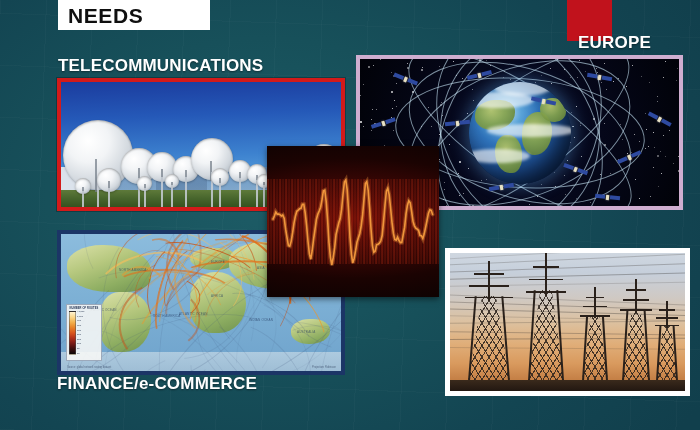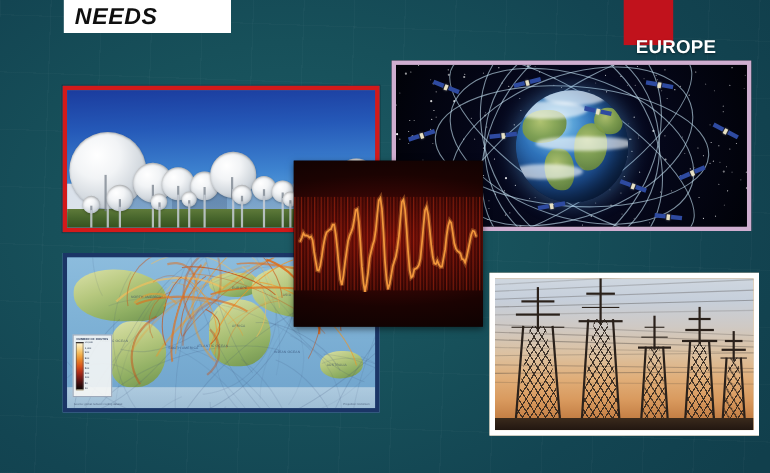--- a/index.html
+++ b/index.html
@@ -42,21 +42,20 @@
     display: flex;
     align-items: center;
     padding-left: 10px;
   }
   #title-text {
     font-size: 21px;
     font-weight: bold;
     color: #0f0f0f;
     letter-spacing: 0.6px;
     line-height: 1;
-    font-style: italic;
   }
 
   
   #red-bar {
     position: absolute;
     left: 567px;
     top: 0px;
     width: 45px;
     height: 41px;
     background: #c1121c;
@@ -828,15 +827,17 @@
 
   <div id="panel-calibrations">
     <div id="calib-bg"></div>
     <div id="calib-noise"></div>
     <svg id="calib-wave" viewBox="0 0 172 151" preserveAspectRatio="none">
       <path id="wave-glow" fill="none" stroke-width="4" stroke-linecap="round" opacity="0.35" d="M6.0 73.1 L7.4 70.0 L8.8 66.0 L10.2 68.1 L11.6 68.0 L13.0 68.6 L14.4 70.0 L15.8 69.0 L17.2 72.4 L18.6 83.2 L20.0 91.3 L21.4 99.6 L22.8 100.1 L24.2 95.1 L25.6 86.8 L27.0 77.1 L28.4 70.2 L29.8 65.3 L31.2 64.1 L32.6 62.8 L34.0 62.3 L35.4 58.3 L36.8 58.3 L38.2 66.8 L39.6 79.6 L41.0 95.3 L42.4 108.2 L43.8 113.2 L45.2 104.5 L46.6 93.2 L48.0 83.3 L49.4 73.4 L50.8 68.3 L52.2 65.0 L53.6 61.2 L55.0 53.8 L56.4 44.9 L57.8 44.2 L59.2 55.7 L60.6 74.0 L62.0 96.2 L63.4 111.5 L64.8 119.2 L66.2 111.7 L67.6 102.0 L69.0 88.6 L70.4 82.6 L71.8 76.8 L73.2 72.5 L74.6 63.3 L76.0 48.7 L77.4 36.1 L78.8 33.9 L80.2 43.9 L81.6 65.0 L83.0 91.5 L84.4 108.3 L85.8 117.0 L87.2 112.2 L88.6 104.7 L90.0 96.1 L91.4 91.8 L92.8 87.5 L94.2 79.8 L95.6 69.0 L97.0 53.1 L98.4 37.5 L99.8 35.5 L101.2 44.5 L102.6 62.0 L104.0 82.7 L105.4 99.6 L106.8 106.3 L108.2 105.1 L109.6 98.8 L111.0 98.2 L112.4 97.2 L113.8 94.8 L115.2 89.3 L116.6 75.0 L118.0 59.0 L119.4 45.2 L120.8 42.2 L122.2 48.9 L123.6 62.0 L125.0 76.3 L126.4 87.4 L127.8 93.5 L129.2 94.1 L130.6 91.1 L132.0 94.5 L133.4 96.6 L134.8 96.5 L136.2 88.7 L137.6 81.2 L139.0 68.2 L140.4 59.5 L141.8 54.8 L143.2 56.7 L144.6 65.5 L146.0 75.2 L147.4 79.8 L148.8 82.1 L150.2 83.1 L151.6 84.5 L153.0 89.5 L154.4 89.7 L155.8 92.6 L157.2 87.8 L158.6 81.3 L160.0 74.5 L161.4 67.4 L162.8 63.8 L164.2 64.3 L165.6 68.4" stroke="#f0963c"></path>
       <path id="wave-line" fill="none" stroke-width="1.6" stroke-linecap="round" d="M6.0 73.1 L7.4 70.0 L8.8 66.0 L10.2 68.1 L11.6 68.0 L13.0 68.6 L14.4 70.0 L15.8 69.0 L17.2 72.4 L18.6 83.2 L20.0 91.3 L21.4 99.6 L22.8 100.1 L24.2 95.1 L25.6 86.8 L27.0 77.1 L28.4 70.2 L29.8 65.3 L31.2 64.1 L32.6 62.8 L34.0 62.3 L35.4 58.3 L36.8 58.3 L38.2 66.8 L39.6 79.6 L41.0 95.3 L42.4 108.2 L43.8 113.2 L45.2 104.5 L46.6 93.2 L48.0 83.3 L49.4 73.4 L50.8 68.3 L52.2 65.0 L53.6 61.2 L55.0 53.8 L56.4 44.9 L57.8 44.2 L59.2 55.7 L60.6 74.0 L62.0 96.2 L63.4 111.5 L64.8 119.2 L66.2 111.7 L67.6 102.0 L69.0 88.6 L70.4 82.6 L71.8 76.8 L73.2 72.5 L74.6 63.3 L76.0 48.7 L77.4 36.1 L78.8 33.9 L80.2 43.9 L81.6 65.0 L83.0 91.5 L84.4 108.3 L85.8 117.0 L87.2 112.2 L88.6 104.7 L90.0 96.1 L91.4 91.8 L92.8 87.5 L94.2 79.8 L95.6 69.0 L97.0 53.1 L98.4 37.5 L99.8 35.5 L101.2 44.5 L102.6 62.0 L104.0 82.7 L105.4 99.6 L106.8 106.3 L108.2 105.1 L109.6 98.8 L111.0 98.2 L112.4 97.2 L113.8 94.8 L115.2 89.3 L116.6 75.0 L118.0 59.0 L119.4 45.2 L120.8 42.2 L122.2 48.9 L123.6 62.0 L125.0 76.3 L126.4 87.4 L127.8 93.5 L129.2 94.1 L130.6 91.1 L132.0 94.5 L133.4 96.6 L134.8 96.5 L136.2 88.7 L137.6 81.2 L139.0 68.2 L140.4 59.5 L141.8 54.8 L143.2 56.7 L144.6 65.5 L146.0 75.2 L147.4 79.8 L148.8 82.1 L150.2 83.1 L151.6 84.5 L153.0 89.5 L154.4 89.7 L155.8 92.6 L157.2 87.8 L158.6 81.3 L160.0 74.5 L161.4 67.4 L162.8 63.8 L164.2 64.3 L165.6 68.4" stroke="#f0963c"></path>
     </svg>
   </div>
 
+  <div class="caption" id="cap-telecom">TELECOMMUNICATIONS</div>
   <div class="caption" id="cap-space">EUROPE</div>
+  <div class="caption" id="cap-finance">FINANCE/e-COMMERCE</div>
 
 </div>
 
 </body></html>

